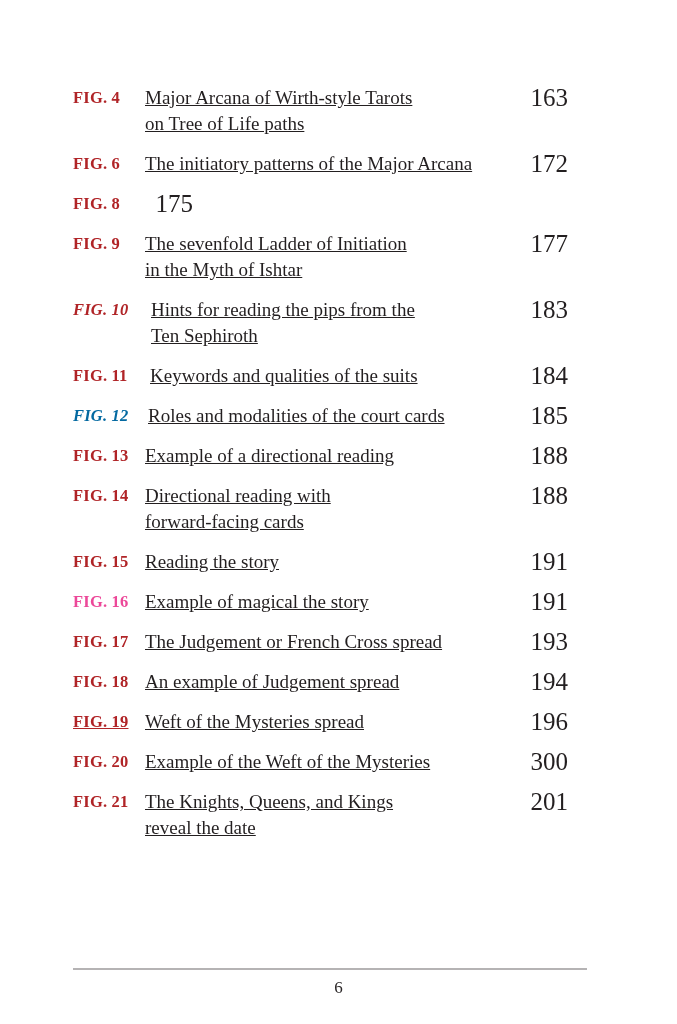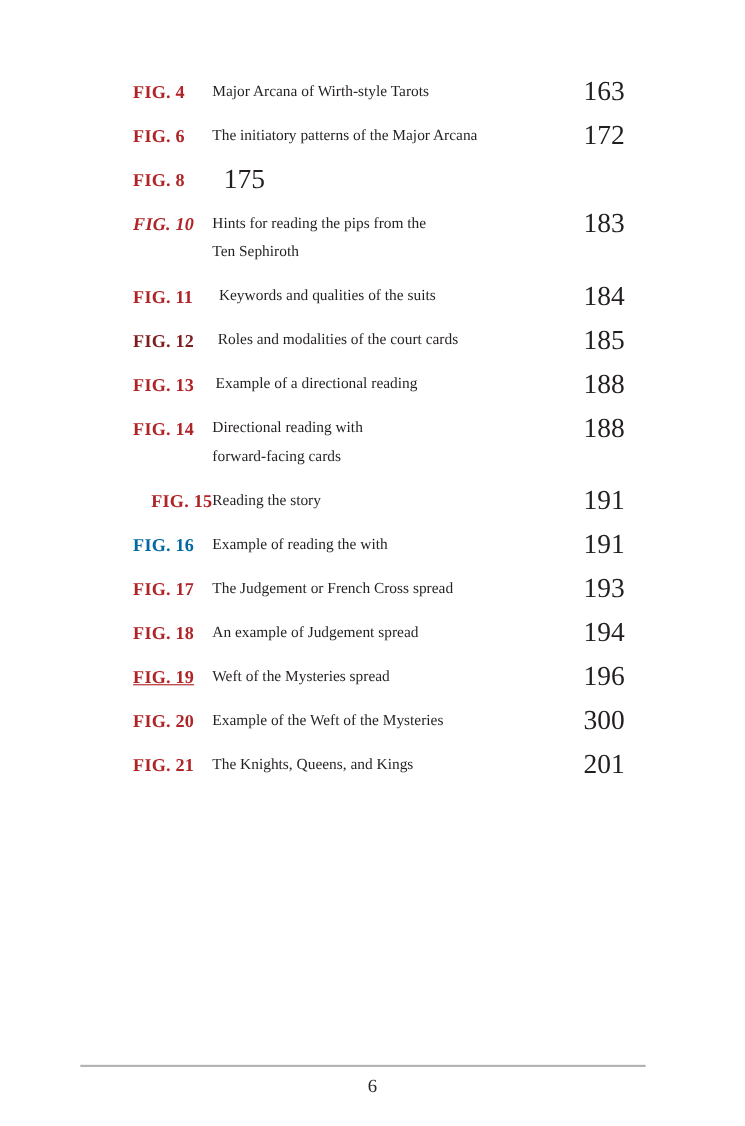--- a/index.html
+++ b/index.html
@@ -11,43 +11,43 @@
     position: relative;
     width: 677px;
     height: 1024px;
     background: #ffffff;
     font-family: "Liberation Serif", "DejaVu Serif", serif;
     color: #231f20;
     overflow: hidden;
   }
   .entries {
     position: absolute;
-    top: 71px;
+    top: 85px;
     left: 73px;
     right: 109px;
-    margin-left: 48px;
   }
   .entry {
     display: flex;
     align-items: flex-start;
     margin-bottom: 14px;
   }
   .fig-label {
     flex: none;
     width: 72px;
     font-size: 16.5px;
     line-height: 26px;
     font-weight: bold;
     color: #b02427;
     letter-spacing: 0.2px;
   }
   .fig-title {
     flex: 1;
-    font-size: 14px;
+    font-size: 19px;
     line-height: 26px;
+    text-decoration: underline;
   }
   .fig-line { display: block; }
   
   .entry:nth-child(5) .fig-title { text-indent: 6px; }
   .entry:nth-child(6) .fig-title { padding-left: 5px; }
   .entry:nth-child(7) .fig-title { text-indent: 3px; }
   .fig-page {
     flex: none;
     width: 48px;
     font-size: 25px;
@@ -76,51 +76,60 @@
 </style>
 </head>
 <body>
 
 <div class="page" style="color: rgb(35, 31, 32); background: rgb(255, 255, 255);">
   <div class="entries">
       <div class="entry">
         <span class="fig-label" style="color: rgb(176, 36, 39);">FIG. 4</span>
         <div class="fig-title">
           <span class="fig-line">Major Arcana of Wirth-style Tarots</span>
+          <span class="fig-line">on Tree of Life paths</span>
         </div>
         <span class="fig-page">163</span>
       </div>
       <div class="entry">
         <span class="fig-label" style="color: rgb(176, 36, 39);">FIG. 6</span>
         <div class="fig-title">
           <span class="fig-line">The initiatory patterns of the Major Arcana</span>
         </div>
         <span class="fig-page">172</span>
       </div>
       <div class="entry">
         <span class="fig-label" style="color: rgb(176, 36, 39);">FIG. 8</span>
         <span class="fig-page">175</span>
       </div>
       <div class="entry">
+        <span class="fig-label" style="color: rgb(176, 36, 39);">FIG. 9</span>
+        <div class="fig-title">
+          <span class="fig-line">The sevenfold Ladder of Initiation</span>
+          <span class="fig-line">in the Myth of Ishtar</span>
+        </div>
+        <span class="fig-page">177</span>
+      </div>
+      <div class="entry">
         <span class="fig-label" style="color: rgb(176, 36, 39); font-style: italic;">FIG. 10</span>
         <div class="fig-title">
           <span class="fig-line">Hints for reading the pips from the</span>
           <span class="fig-line">Ten Sephiroth</span>
         </div>
         <span class="fig-page">183</span>
       </div>
       <div class="entry">
         <span class="fig-label" style="color: rgb(176, 36, 39);">FIG. 11</span>
         <div class="fig-title">
           <span class="fig-line">Keywords and qualities of the suits</span>
         </div>
         <span class="fig-page">184</span>
       </div>
       <div class="entry">
-        <span class="fig-label" style="color: #7f1d1d;">FIG. 12</span>
+        <span class="fig-label" style="color: #0369a1; font-style: italic;">FIG. 12</span>
         <div class="fig-title">
           <span class="fig-line">Roles and modalities of the court cards</span>
         </div>
         <span class="fig-page">185</span>
       </div>
       <div class="entry">
         <span class="fig-label" style="color: rgb(176, 36, 39);">FIG. 13</span>
         <div class="fig-title">
           <span class="fig-line">Example of a directional reading</span>
         </div>
@@ -128,30 +137,30 @@
       </div>
       <div class="entry">
         <span class="fig-label" style="color: rgb(176, 36, 39);">FIG. 14</span>
         <div class="fig-title">
           <span class="fig-line">Directional reading with</span>
           <span class="fig-line">forward-facing cards</span>
         </div>
         <span class="fig-page">188</span>
       </div>
       <div class="entry">
-        <span class="fig-label" style="color: rgb(176, 36, 39); text-align: right;">FIG. 15</span>
+        <span class="fig-label" style="color: rgb(176, 36, 39);">FIG. 15</span>
         <div class="fig-title">
           <span class="fig-line">Reading the story</span>
         </div>
         <span class="fig-page">191</span>
       </div>
       <div class="entry">
-        <span class="fig-label" style="color: #0369a1;">FIG. 16</span>
-        <div class="fig-title">
-          <span class="fig-line">Example of reading the with</span>
+        <span class="fig-label" style="color: #ec4899;">FIG. 16</span>
+        <div class="fig-title">
+          <span class="fig-line">Example of magical the story</span>
         </div>
         <span class="fig-page">191</span>
       </div>
       <div class="entry">
         <span class="fig-label" style="color: rgb(176, 36, 39);">FIG. 17</span>
         <div class="fig-title">
           <span class="fig-line">The Judgement or French Cross spread</span>
         </div>
         <span class="fig-page">193</span>
       </div>
@@ -173,19 +182,20 @@
         <span class="fig-label" style="color: rgb(176, 36, 39);">FIG. 20</span>
         <div class="fig-title">
           <span class="fig-line">Example of the Weft of the Mysteries</span>
         </div>
         <span class="fig-page">300</span>
       </div>
       <div class="entry">
         <span class="fig-label" style="color: rgb(176, 36, 39);">FIG. 21</span>
         <div class="fig-title">
           <span class="fig-line">The Knights, Queens, and Kings</span>
+          <span class="fig-line">reveal the date</span>
         </div>
         <span class="fig-page">201</span>
       </div>
     </div>
   <div class="footer-rule" style="background: rgb(181, 179, 180);"></div>
   <div class="footer-page-number">6</div>
 </div>
 
 </body></html>

